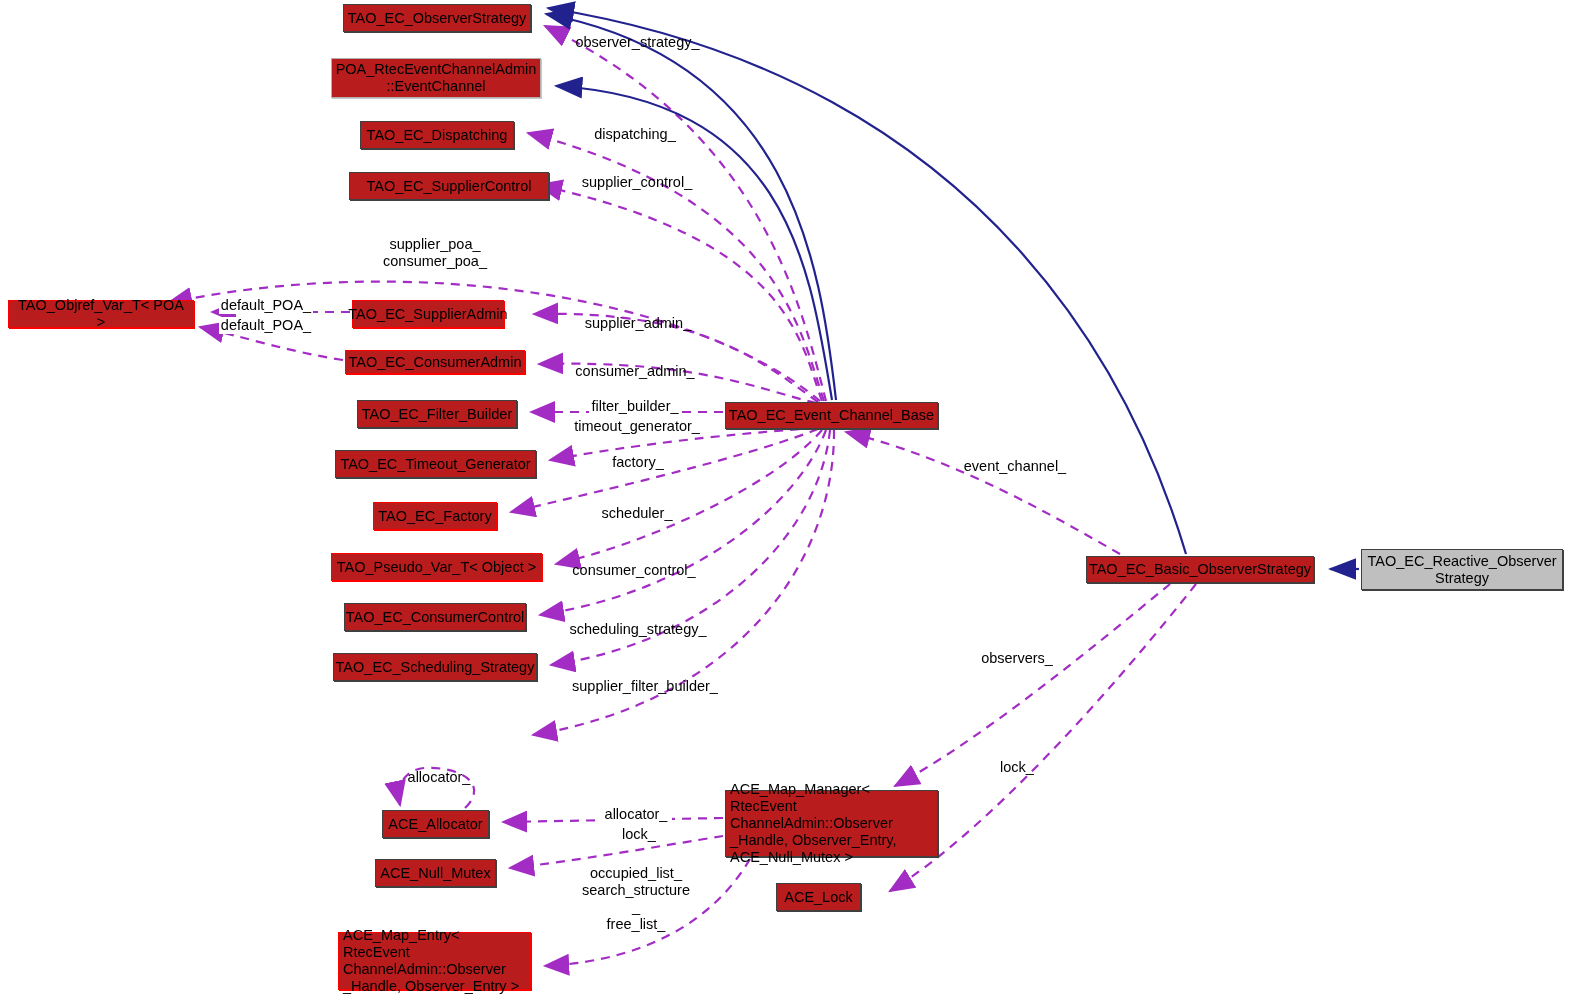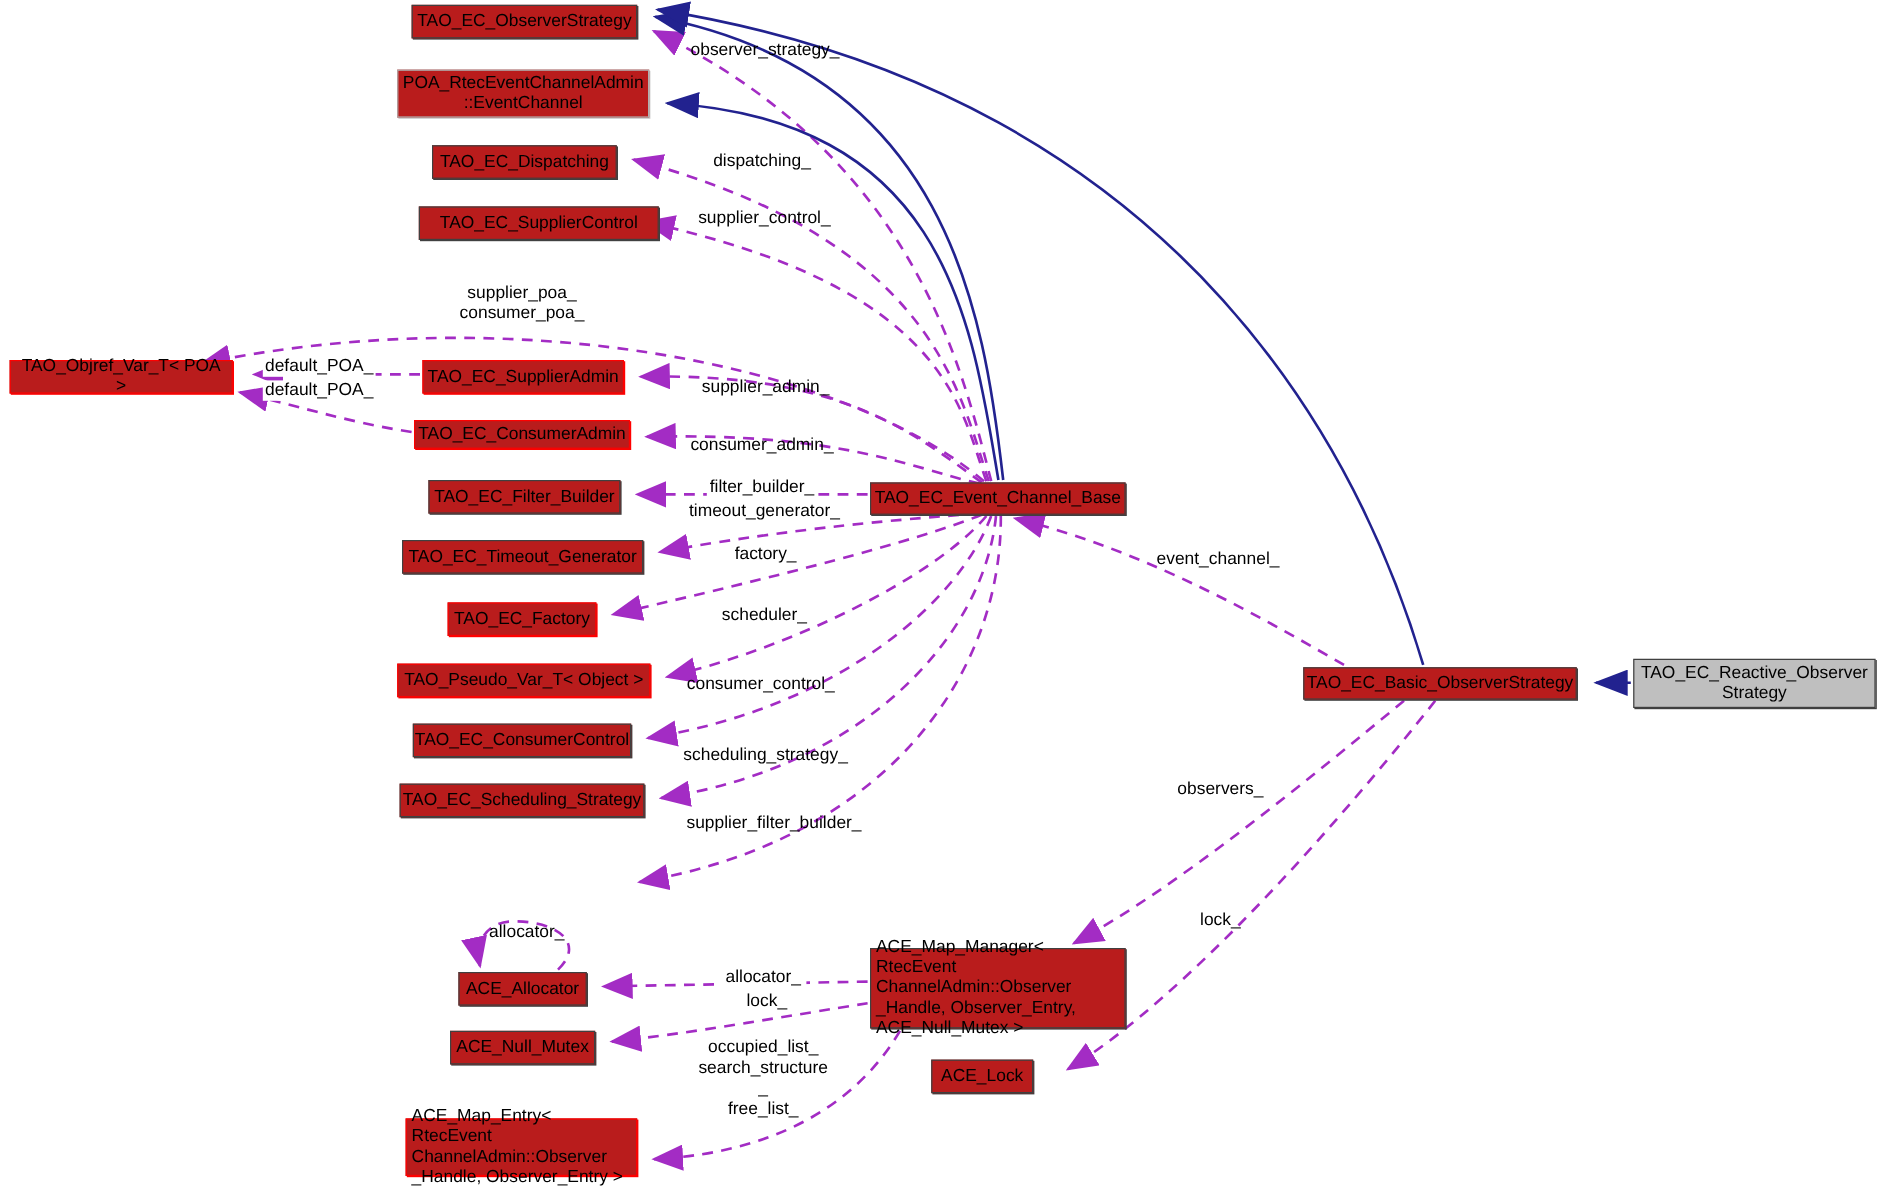--- a/index.html
+++ b/index.html
@@ -151,21 +151,21 @@
   </div>
 
   <div class="node" style="left:349px; top:172px; width:200px; height:28px;">
     <span>TAO_EC_SupplierControl</span>
   </div>
 
   <div class="node red" style="left:8px; top:300px; width:186px; height:28px;">
     <span>TAO_Objref_Var_T&lt; POA &gt;</span>
   </div>
 
-  <div class="node red" style="left:352px; top:300px; width:168px; height:28px;">
+  <div class="node red" style="left:352px; top:300px; width:152px; height:28px;">
     <span>TAO_EC_SupplierAdmin</span>
   </div>
 
   <div class="node red" style="left:345px; top:350px; width:180px; height:24px;">
     <span>TAO_EC_ConsumerAdmin</span>
   </div>
 
   <div class="node" style="left:357px; top:400px; width:160px; height:28px;">
     <span>TAO_EC_Filter_Builder</span>
   </div>
@@ -192,21 +192,21 @@
 
 
   <div class="node" style="left:382px; top:810px; width:107px; height:28px;">
     <span>ACE_Allocator</span>
   </div>
 
   <div class="node" style="left:375px; top:859px; width:121px; height:28px;">
     <span>ACE_Null_Mutex</span>
   </div>
 
-  <div class="node red" style="left:338px; top:932px; width:193px; height:48px; text-align:left; justify-content:flex-start;">
+  <div class="node red" style="left:338px; top:932px; width:193px; height:58px; text-align:left; justify-content:flex-start;">
     <span>ACE_Map_Entry&lt; RtecEvent
 ChannelAdmin::Observer
 _Handle, Observer_Entry &gt;</span>
   </div>
 
   <div class="node" style="left:725px; top:402px; width:213px; height:27px;">
     <span>TAO_EC_Event_Channel_Base</span>
   </div>
 
   <div class="node" style="left:725px; top:790px; width:213px; height:67px; text-align:left; justify-content:flex-start;">

